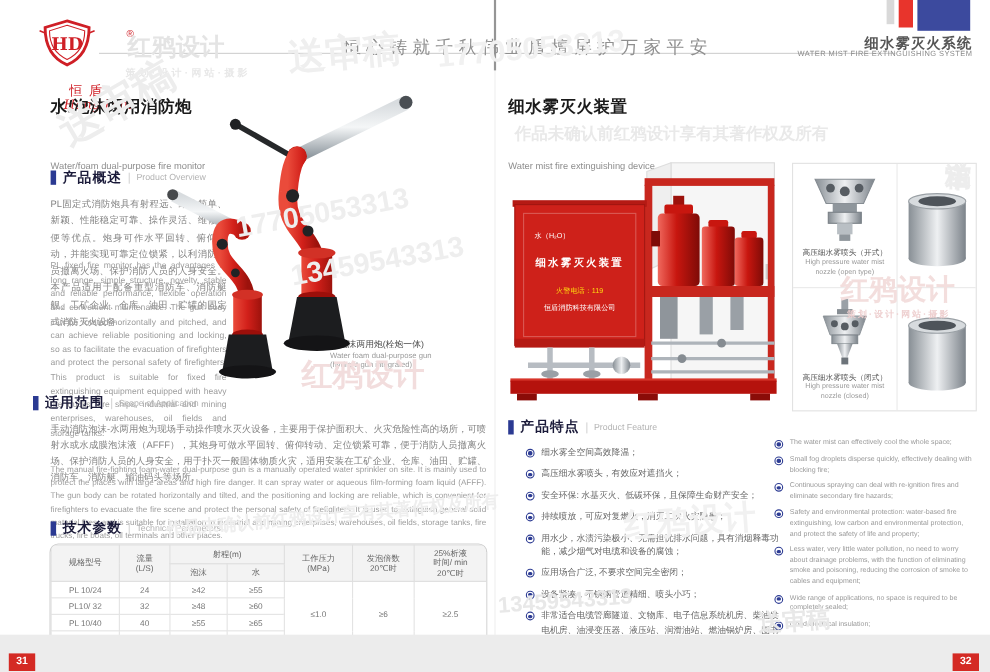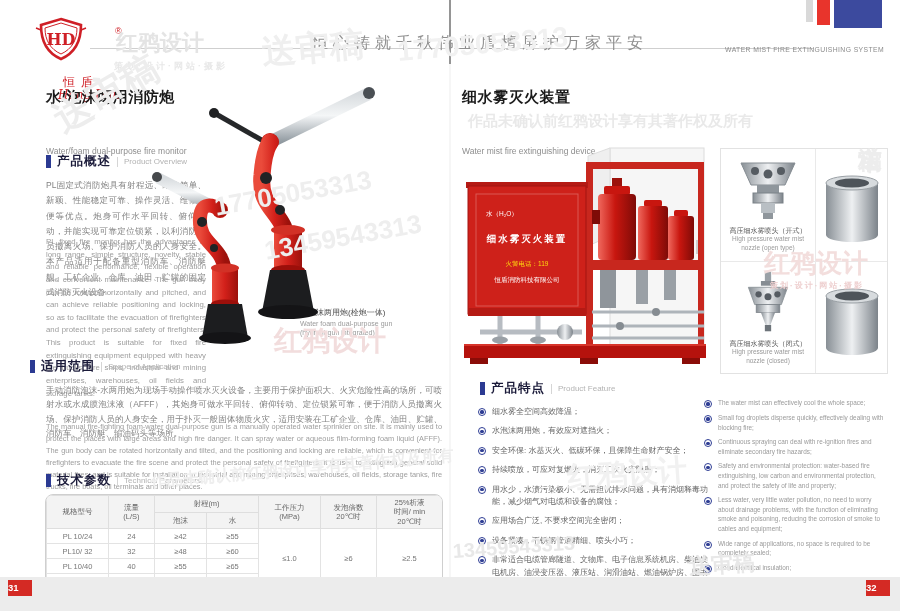--- a/index.html
+++ b/index.html
@@ -48,21 +48,21 @@
   .ncap{margin-top:3px;text-align:center;line-height:1.3;padding:0 3px;}
   .ncap .c{font-size:7px;color:#555;}
   .ncap .e{font-size:6.5px;color:#999;}
   
   .featcol{position:absolute;display:flex;flex-direction:column;}
   .feat{display:flex;align-items:flex-start;gap:6px;}
   .fdot{width:6px;height:6px;border:1.3px solid #2e3d94;border-radius:50%;position:relative;flex:none;margin-top:2px;}
   .fdot::after{content:"";position:absolute;left:1.4px;top:1.4px;right:1.4px;bottom:1.4px;background:#2e3d94;border-radius:50%;}
   
   .footer{position:absolute;left:0;top:577px;width:900px;height:34px;background:#ececec;z-index:4;}
-  .pagenum{position:absolute;top:580px;width:24px;height:16px;background:#d42a24;color:#fff;font-size:9.5px;font-weight:bold;line-height:16px;z-index:5;}
+  .pagenum{position:absolute;top:594px;width:24px;height:16px;background:#d42a24;color:#fff;font-size:9.5px;font-weight:bold;text-align:center;line-height:16px;z-index:5;}
   .photo{position:absolute;z-index:2;}
 </style>
 </head>
 <body>
 
 <div id="canvas">
 
   <svg width="0" height="0" style="position:absolute">
     <defs>
       <linearGradient id="gc2" x1="0" y1="0" x2="0" y2="1">
@@ -120,20 +120,21 @@
   <div class="hrule" style="left:90px;width:356px"></div>
   <div class="hrule" style="left:454px;width:360px"></div>
   <span class="slogan" style="left:312px">恒心铸就千秋伟业</span>
   <span class="slogan" style="left:480px">盾檀屏护万家平安</span>
   <div class="gutter-line"></div>
   <div class="gutter-soft"></div>
 
   <div class="bar" style="left:806px;width:7px;height:22px;background:#d9d9d9"></div>
   <div class="bar" style="left:817px;width:13px;height:25px;background:#e8342c"></div>
   <div class="bar" style="left:834px;width:48px;height:28px;background:#3c4a9e"></div>
+  <span class="series-cn">细水雾灭火系统</span>
   <span class="series-en">WATER MIST FIRE EXTINGUISHING SYSTEM</span>
 
   <div>
     <span class="ptitle-cn" style="left:46px;top:88px">水/泡沫两用消防炮</span>
     <span class="ptitle-en" style="left:46px;top:107px">Water/foam dual-purpose fire monitor</span>
 
     <div class="sec" style="left:46px;top:153px">
       <span class="secbar"></span>
       <span class="seccn">产品概述</span>
       <span class="secsep"></span>
@@ -363,35 +364,35 @@
       <div class="nc bl bt" style="justify-content:center">
         <svg width="58" height="68" viewBox="0 0 58 68">
           <rect x="3" y="8" width="52" height="52" fill="url(#st)"></rect>
           <ellipse cx="29" cy="60" rx="26" ry="7" fill="url(#st)"></ellipse>
           <ellipse cx="29" cy="8" rx="26" ry="7" fill="#d7dbde" stroke="#9aa0a5"></ellipse>
           <ellipse cx="29" cy="8" rx="17" ry="4.5" fill="#4e545a"></ellipse>
         </svg>
       </div>
     </div>
 
-    <div class="sec" style="left:480px;top:380px">
+    <div class="sec" style="left:462px;top:380px">
       <span class="secbar"></span>
       <span class="seccn">产品特点</span>
       <span class="secsep"></span>
       <span class="secen">Product Feature</span>
     </div>
 
     <div class="featcol" style="left:478px;top:406px;width:230px;gap:7px;font-size:8px;line-height:1.55;color:#666">
       <div class="feat">
           <span class="fdot"></span>
           <span>细水雾全空间高效降温；</span>
         </div>
       <div class="feat">
           <span class="fdot"></span>
-          <span>水泡沫两用炮，有效应对遮挡火；</span>
+          <span>高压细水雾喷头，有效应对遮挡火；</span>
         </div>
       <div class="feat">
           <span class="fdot"></span>
           <span>安全环保: 水基灭火、低碳环保，且保障生命财产安全；</span>
         </div>
       <div class="feat">
           <span class="fdot"></span>
           <span>持续喷放，可应对复燃火，消灭二次火灾隐患；</span>
         </div>
       <div class="feat">

